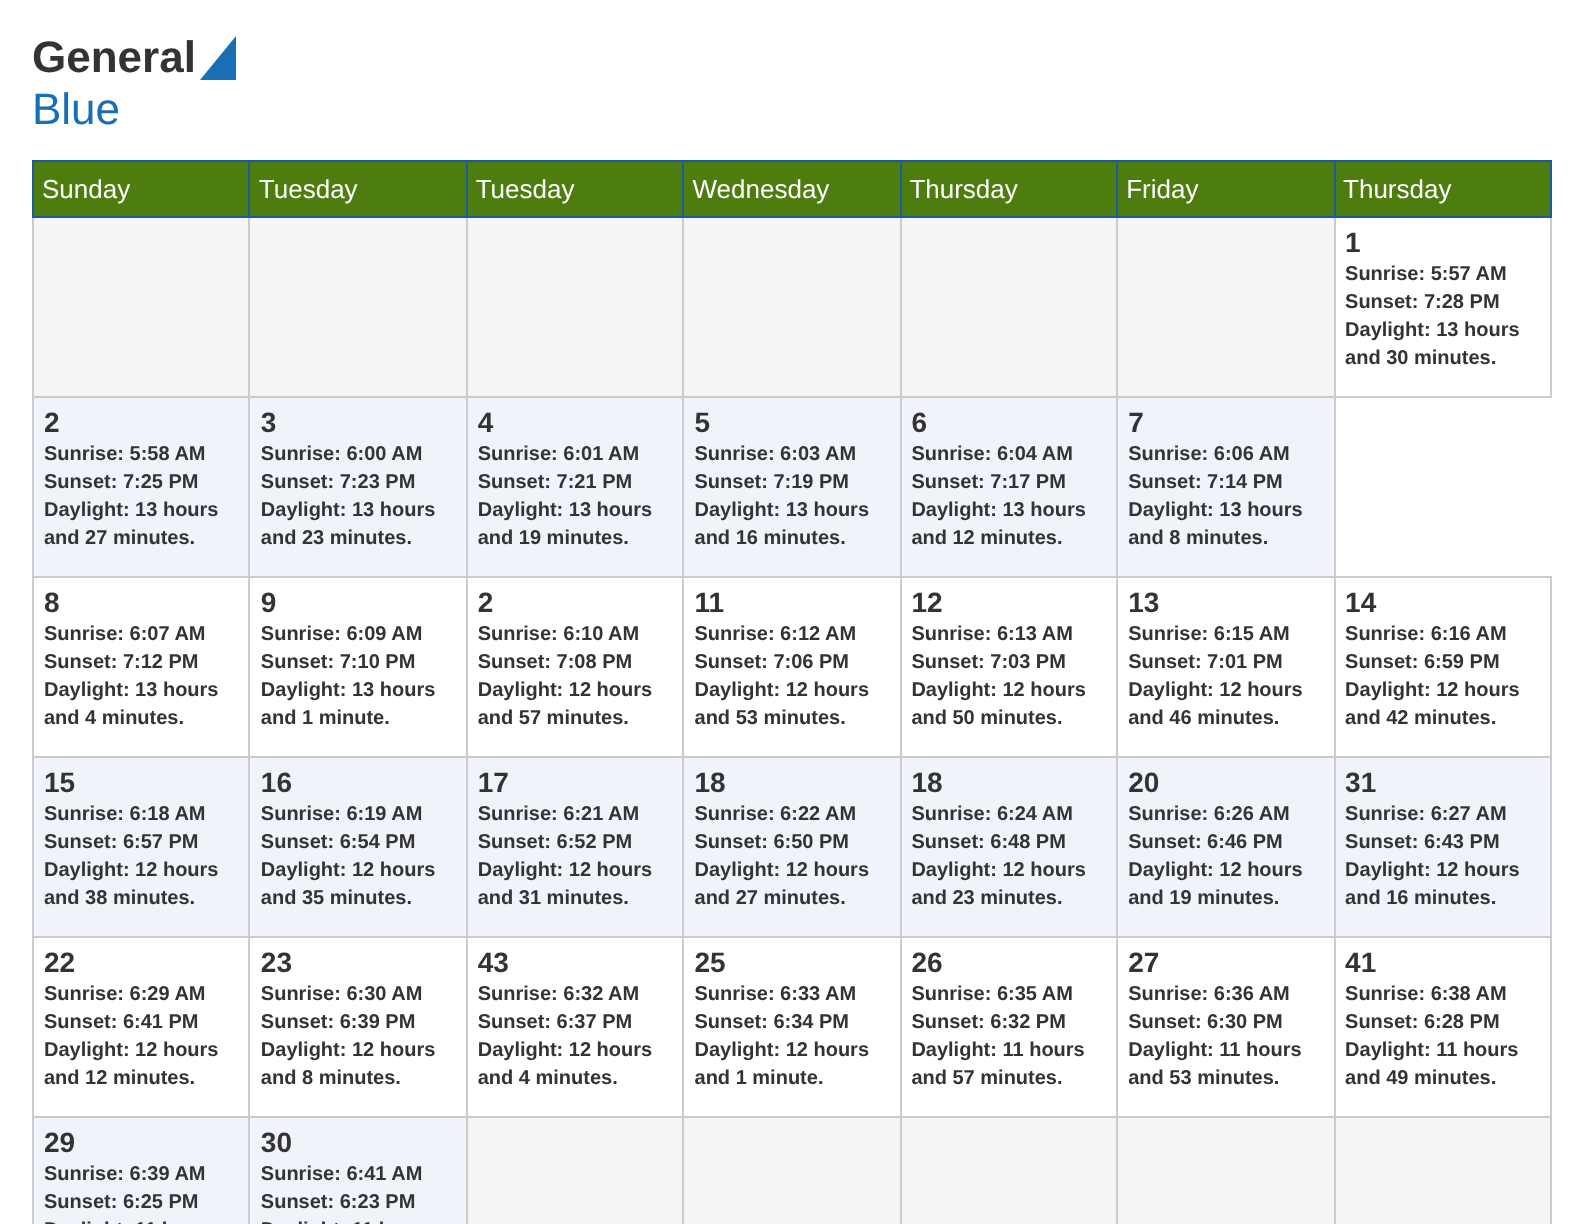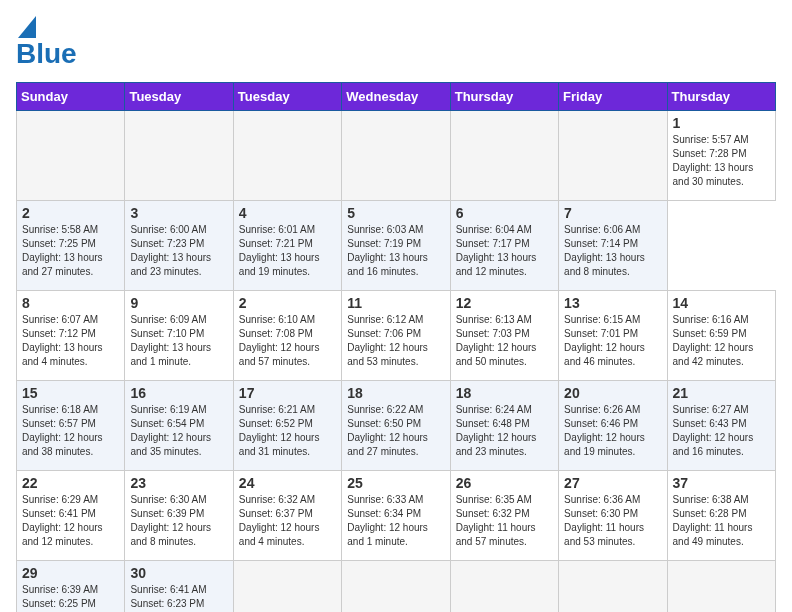--- a/index.html
+++ b/index.html
@@ -44,24 +44,24 @@
     .location {
       font-size: 16px;
       color: #555;
     }
     table {
       width: 100%;
       border-collapse: collapse;
       table-layout: fixed;
     }
     th {
-      background: #6d28d9;
+      background: #4d7c0f;
       color: #fff;
       font-size: 13px;
-      font-weight: bold;
+      font-weight: normal;
       padding: 6px 4px;
       text-align: left;
       border: 1px solid #1a5a9f;
     }
     td {
       vertical-align: top;
       border: 1px solid #ccc;
       padding: 4px 5px;
       font-size: 10.5px;
       color: #333;
@@ -73,37 +73,39 @@
     .day-num {
       font-size: 14px;
       font-weight: bold;
       display: block;
       margin-bottom: 2px;
     }
     .day-info {
       font-size: 10px;
       line-height: 1.4;
       color: #333;
+      font-weight: bold;
     }
     tr:nth-child(even) td:not(.empty) {
       background: #f0f4fa;
     }
     tr:nth-child(odd) td:not(.empty) {
       background: #fff;
     }
   </style>
 </head>
 <body>
 
 <div class="header">
   <div class="logo">
     <div class="logo-icon">
+      <span style="font-size:22px;font-weight:bold;color:#333;">General</span>
       <span class="logo-triangle"></span>
     </div>
-    <span style="font-size:28px;font-weight:bold;color:#1a6eb5;margin-left:0;text-align:right;">Blue</span>
+    <span style="font-size:22px;font-weight:normal;color:#1a6eb5;margin-left:0;text-align:right;">Blue</span>
   </div>
   <div class="title-block">
     <div class="month-title"></div>
     <div class="location"></div>
   </div>
 </div>
 
 <table>
   <thead>
     <tr id="header-row">
@@ -204,51 +206,51 @@
         </td>
         <td>
           <span class="day-num">18</span>
           <div class="day-info">Sunrise: 6:24 AM<br>Sunset: 6:48 PM<br>Daylight: 12 hours and 23 minutes.</div>
         </td>
         <td>
           <span class="day-num">20</span>
           <div class="day-info">Sunrise: 6:26 AM<br>Sunset: 6:46 PM<br>Daylight: 12 hours and 19 minutes.</div>
         </td>
         <td>
-          <span class="day-num">21</span>
+          <span class="day-num">31</span>
           <div class="day-info">Sunrise: 6:27 AM<br>Sunset: 6:43 PM<br>Daylight: 12 hours and 16 minutes.</div>
         </td>
       </tr>
       <tr>
         <td>
           <span class="day-num">22</span>
           <div class="day-info">Sunrise: 6:29 AM<br>Sunset: 6:41 PM<br>Daylight: 12 hours and 12 minutes.</div>
         </td>
         <td>
           <span class="day-num">23</span>
           <div class="day-info">Sunrise: 6:30 AM<br>Sunset: 6:39 PM<br>Daylight: 12 hours and 8 minutes.</div>
         </td>
         <td>
-          <span class="day-num">24</span>
+          <span class="day-num">43</span>
           <div class="day-info">Sunrise: 6:32 AM<br>Sunset: 6:37 PM<br>Daylight: 12 hours and 4 minutes.</div>
         </td>
         <td>
           <span class="day-num">25</span>
           <div class="day-info">Sunrise: 6:33 AM<br>Sunset: 6:34 PM<br>Daylight: 12 hours and 1 minute.</div>
         </td>
         <td>
           <span class="day-num">26</span>
           <div class="day-info">Sunrise: 6:35 AM<br>Sunset: 6:32 PM<br>Daylight: 11 hours and 57 minutes.</div>
         </td>
         <td>
           <span class="day-num">27</span>
           <div class="day-info">Sunrise: 6:36 AM<br>Sunset: 6:30 PM<br>Daylight: 11 hours and 53 minutes.</div>
         </td>
         <td>
-          <span class="day-num">37</span>
+          <span class="day-num">41</span>
           <div class="day-info">Sunrise: 6:38 AM<br>Sunset: 6:28 PM<br>Daylight: 11 hours and 49 minutes.</div>
         </td>
       </tr>
       <tr>
         <td>
           <span class="day-num">29</span>
           <div class="day-info">Sunrise: 6:39 AM<br>Sunset: 6:25 PM<br>Daylight: 11 hours and 46 minutes.</div>
         </td>
         <td>
           <span class="day-num">30</span>

